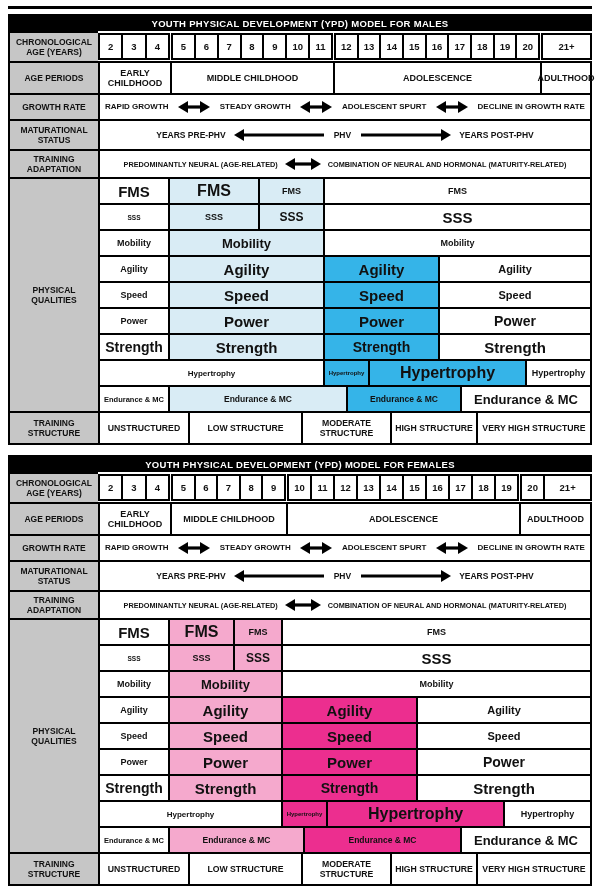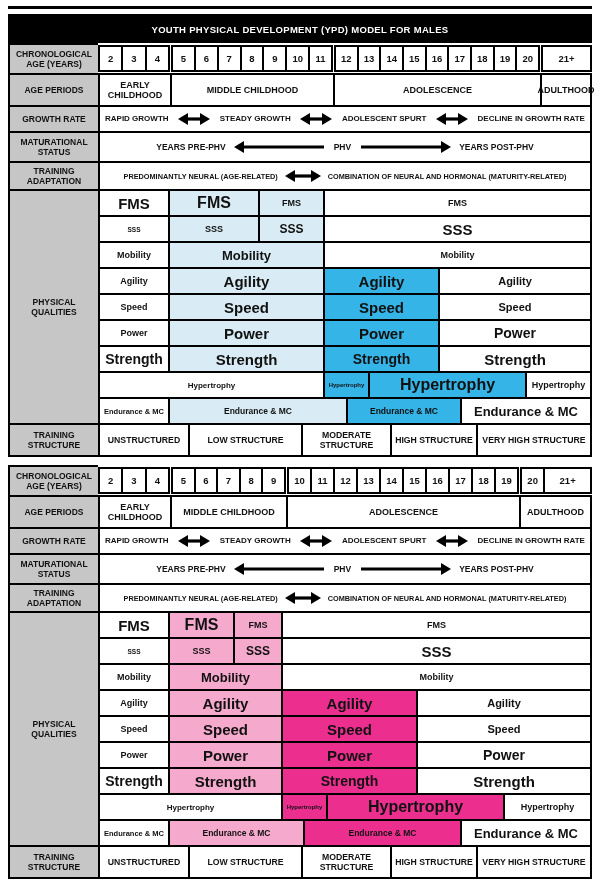--- a/index.html
+++ b/index.html
@@ -1,20 +1,20 @@
 <!DOCTYPE html>
 <html><head>
 <meta charset="utf-8">
 <style>
   html,body{margin:0;padding:0;background:#fff;width:600px;font-family:"Liberation Sans",sans-serif;color:#111;}
   .figure{width:600px;padding-top:6px;}
   .top-rule{height:3px;background:#000;margin:0 8px 5px 8px;}
   .panel{width:584px;margin:0 8px 8px 8px;}
   .panel + .panel{margin-top:10px;}
-  .title-bar{height:31px;background:#000;color:#fff;display:flex;align-items:center;justify-content:center;
+  .title-bar{height:19px;background:#000;color:#fff;display:flex;align-items:center;justify-content:center;
              font-size:9.5px;font-weight:700;letter-spacing:.3px;}
   .row{display:flex;margin-top:-2px;}
   .row-label{width:92px;flex:0 0 92px;background:#C6C6C6;border:2px solid #000;box-sizing:border-box;
              display:flex;align-items:center;justify-content:center;text-align:center;
              font-weight:700;font-size:8.5px;line-height:1.2;padding:1px;}
   .row-content{flex:1;position:relative;margin-left:-2px;box-sizing:border-box;background:#fff;}
   .bordered{border:2px solid #000;display:flex;align-items:center;justify-content:center;}
   .age-row .row-content{height:32px;}
   .age-group{position:absolute;top:2px;bottom:3px;display:flex;}
   .age-cell{border:2px solid #000;box-sizing:border-box;background:#fff;flex:1 1 0;
@@ -201,20 +201,21 @@
         <div class="row-content">
           <div class="abs-cell" style="left: 0px; width: 92px;">UNSTRUCTURED</div>
           <div class="abs-cell" style="left: 90px; width: 115px;">LOW STRUCTURE</div>
           <div class="abs-cell" style="left: 203px; width: 91px;">MODERATE STRUCTURE</div>
           <div class="abs-cell" style="left: 292px; width: 88px;">HIGH STRUCTURE</div>
           <div class="abs-cell" style="left: 378px; width: 116px;">VERY HIGH STRUCTURE</div>
         </div>
       </div>
     </section>
   <section class="panel">
+      <div class="title-bar">YOUTH PHYSICAL DEVELOPMENT (YPD) MODEL FOR FEMALES</div>
       <div class="row age-row">
         <div class="row-label">CHRONOLOGICAL AGE (YEARS)</div>
         <div class="row-content">
           <div class="age-group" style="left: 0px; width: 72px;">
             <div class="age-cell">2</div>
             <div class="age-cell">3</div>
             <div class="age-cell">4</div>
           </div>
           <div class="age-group" style="left: 73px; width: 115px;">
             <div class="age-cell">5</div>

